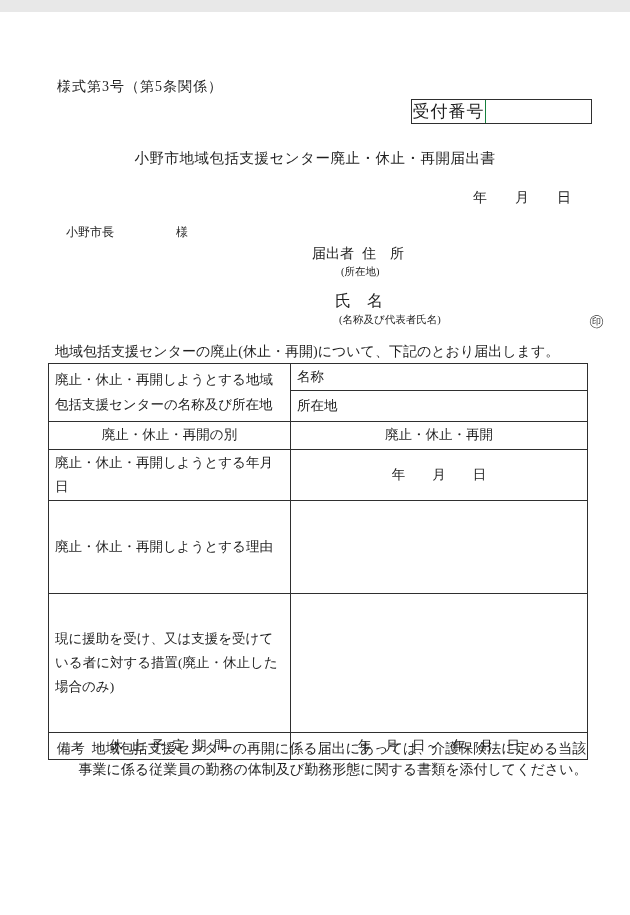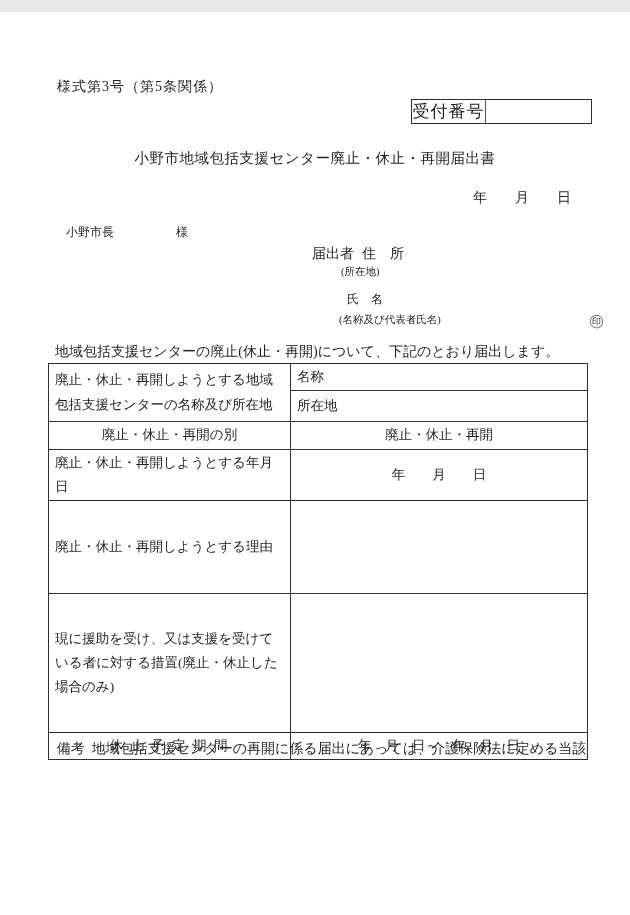--- a/index.html
+++ b/index.html
@@ -30,21 +30,21 @@
   .doc-title{left:0;top:137px;width:630px;text-align:center;font-size:14.5px;letter-spacing:0.5px;font-family:Liberation Mono, monospace;}
 
   .date-line{left:473px;top:177px;font-size:14px;}
 
   .addressee{left:66px;top:212px;font-size:12px;}
   .addressee .honorific{margin-left:62px;}
 
   .applicant-addr{left:312px;top:233px;font-size:14px;}
   .applicant-addr .addr-label{margin-left:8px;}
   .addr-sub{left:341px;top:253px;font-size:10.5px;}
-  .name-row{left:347px;top:279px;font-size:12px;}
+  .name-row{left:335px;top:279px;font-size:16px;}
   .name-sub{left:339px;top:301px;font-size:10.5px;}
   .seal{left:589px;top:300px;font-size:15px;color:#2a2a2a;}
 
   .intro{left:55px;top:331px;font-size:14px;}
 
   table.main{
     position:absolute;left:48px;top:351px;
     border-collapse:collapse;table-layout:fixed;
     width:539px;font-size:13.5px;
   }
@@ -131,15 +131,16 @@
       </tr>
       <tr>
         <td class="c h-period period-label">休 止 予 定 期 間</td>
         <td class="c">年　月　日～　年　月　日</td>
       </tr>
     </tbody>
   </table>
 
   <div class="abs note">
     <span class="note-label">備考</span><span>地域包括支援センターの再開に係る届出にあっては、介護保険法に定める当該</span>
+    <div class="note-line2">事業に係る従業員の勤務の体制及び勤務形態に関する書類を添付してください。</div>
   </div>
 
 </div>
 
 </body></html>

